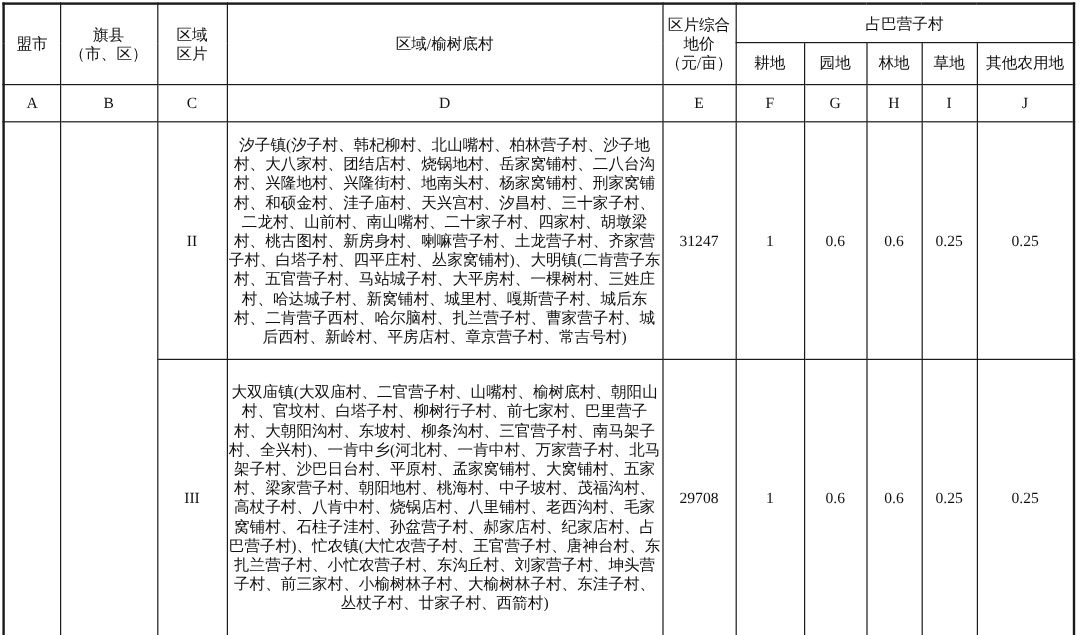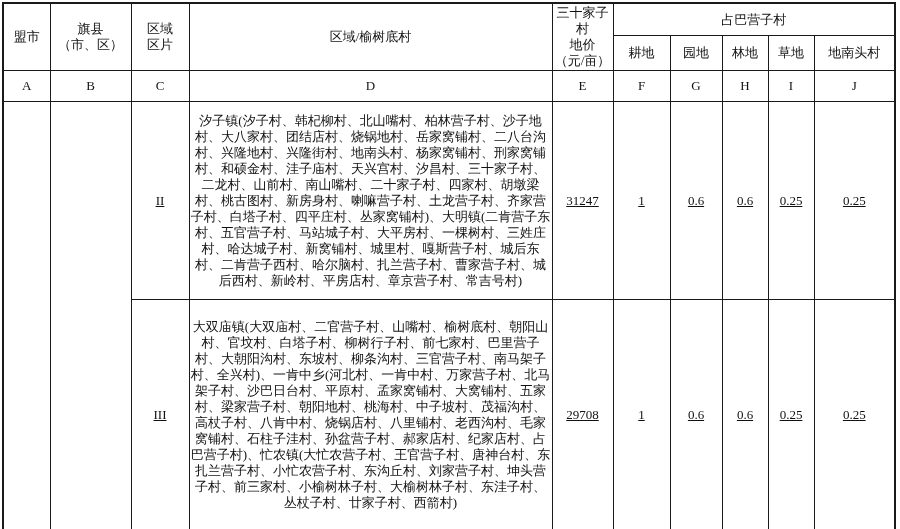--- a/index.html
+++ b/index.html
@@ -43,21 +43,21 @@
   tr.h1 td { height: 31px; }
   tr.h2 td { height: 34px; text-align: center; }
   td.desc {
     text-align: justify;
     vertical-align: middle;
     padding: 4px 4px 4px 3px;
     font-size: 12.6px;
     line-height: 18.4px;
     letter-spacing: 0px;
   }
-  td.num { font-size: 13px; text-decoration: underline; }
+  td.num { font-size: 13px; }
   tr.row-ii  td { height: 197px; }
   tr.row-iii td { height: 230px; }
 </style>
 </head>
 <body>
 
 <div class="sheet">
   <table class="price-table">
     <colgroup>
       <col style="width:47px">
@@ -73,32 +73,32 @@
     </colgroup>
 
     <tbody>
         <tr class="h1">
       <td class="hdr" rowspan="2">盟市</td>
       <td class="hdr" rowspan="2">旗县
 （市、区）</td>
       <td class="hdr" rowspan="2">区域
 区片</td>
       <td class="hdr" rowspan="2">区域/榆树底村</td>
-      <td class="hdr" rowspan="2">三十家子村
+      <td class="hdr" rowspan="2">区片综合
 地价
 （元/亩）</td>
       <td class="hdr" colspan="5">占巴营子村</td>
     </tr>
 
     <tr class="h2">
       <td class="hdr">耕地</td>
       <td class="hdr">园地</td>
       <td class="hdr">林地</td>
       <td class="hdr">草地</td>
-      <td class="hdr">地南头村</td>
+      <td class="hdr">其他农用地</td>
     </tr>
 
     <tr>
       <td class="letter">A</td>
       <td class="letter">B</td>
       <td class="letter">C</td>
       <td class="letter">D</td>
       <td class="letter">E</td>
       <td class="letter">F</td>
       <td class="letter">G</td>

